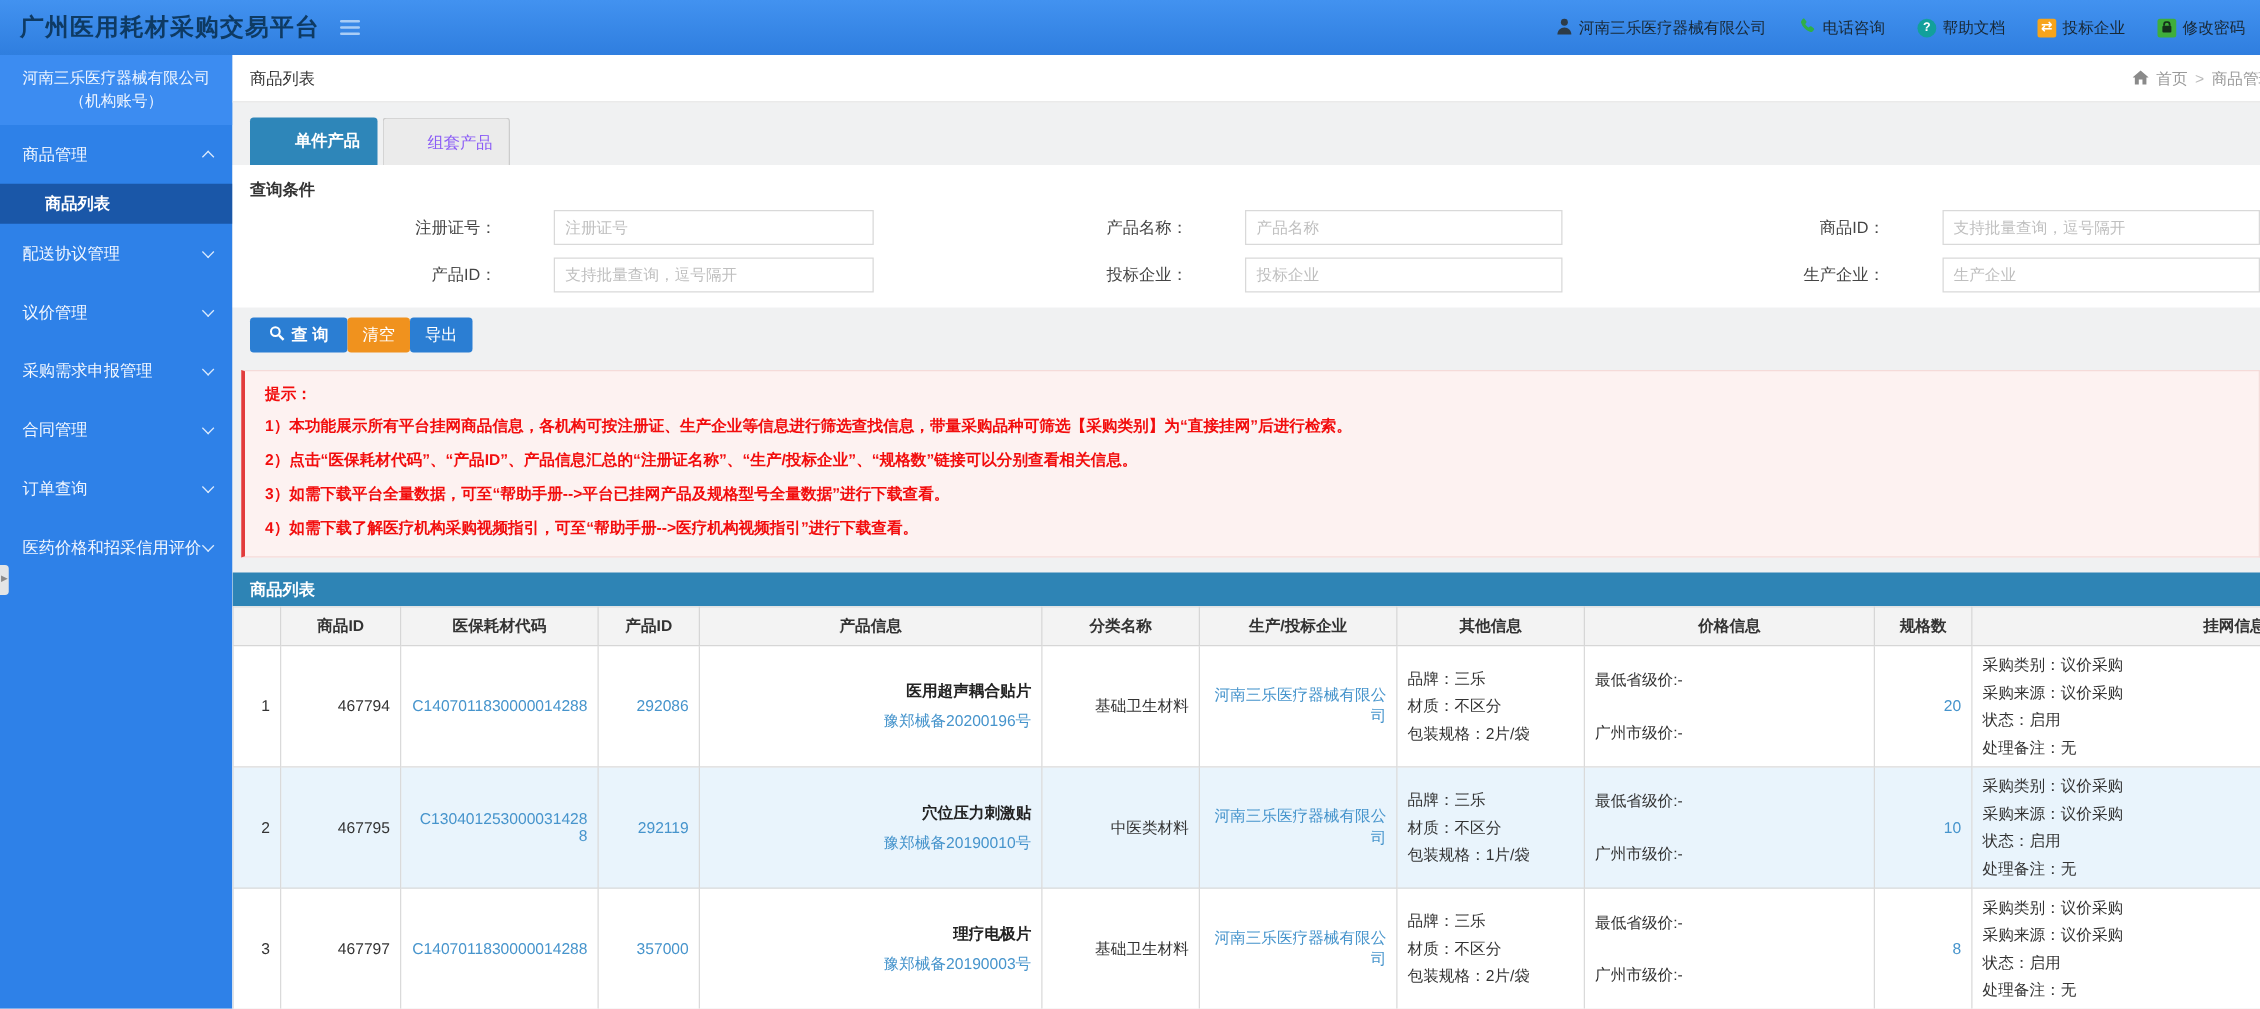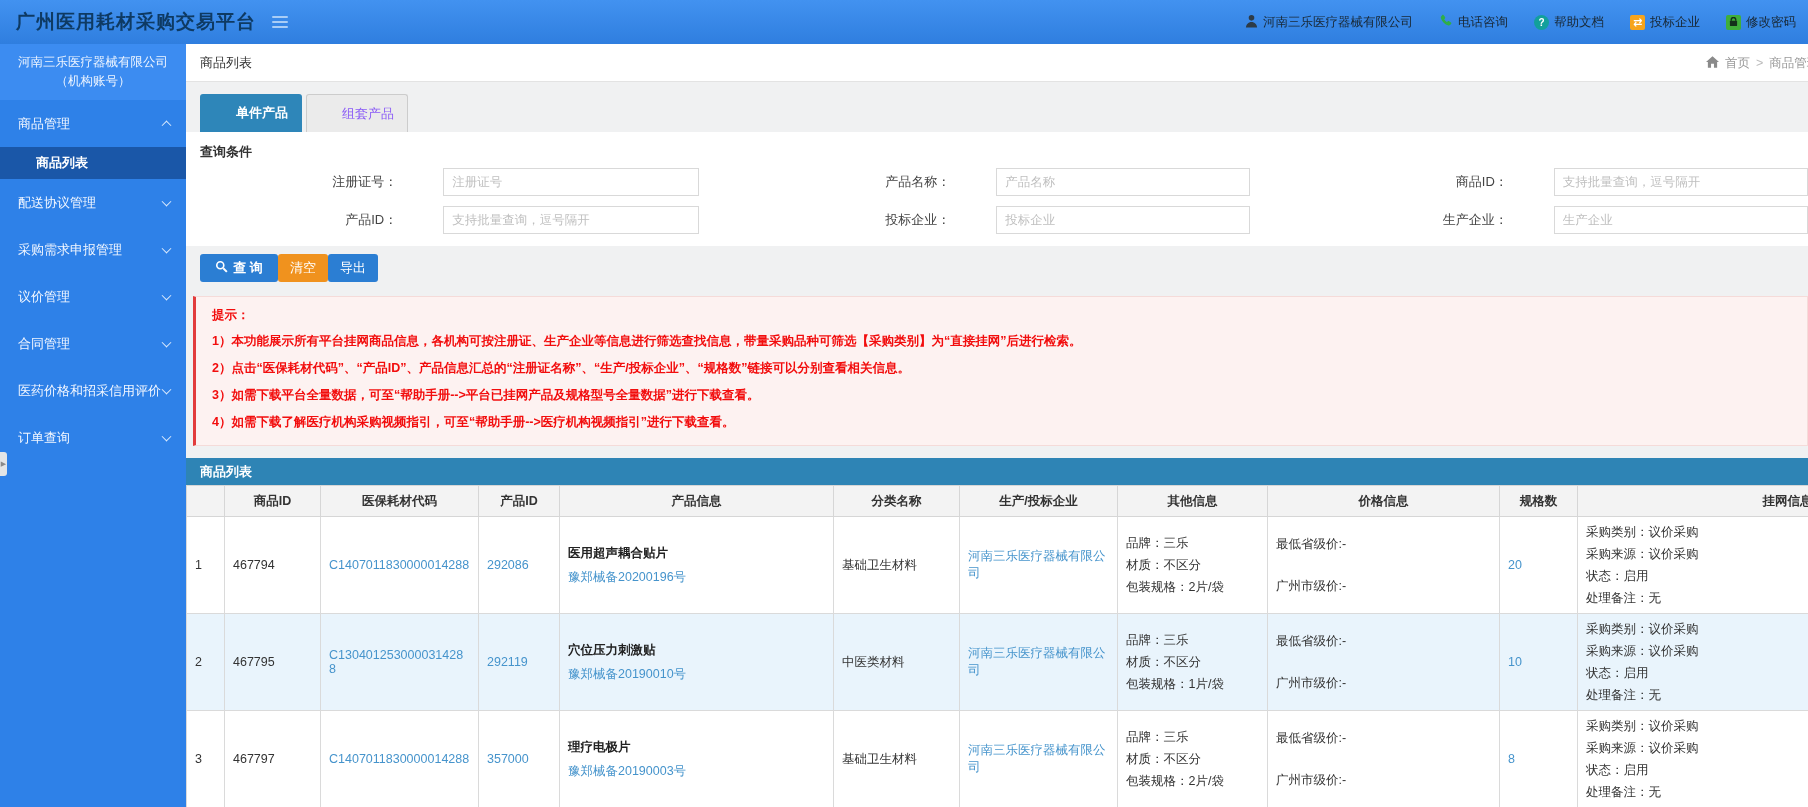--- a/index.html
+++ b/index.html
@@ -66,21 +66,21 @@
   .tips { margin:14px 0 12px 7px; background:#fdf2f1; border:1px solid #f5dbd9; border-left:3px solid #e23c3c;
     padding:5px 16px 9px; color:#f20d0d; font-size:12.5px; }
   .tips-title { font-weight:bold; line-height:26px; }
   .tips-line { line-height:27px; font-weight:bold; }
 
   .table-section { margin-top:9px; }
   .table-bar { height:27px; background:#2e84b5; color:#fff; font-weight:bold; font-size:13px; line-height:27px; padding-left:14px; }
   .table-wrap { width:1622px; overflow:hidden; background:#fff; }
   table.grid { border-collapse:collapse; table-layout:fixed; width:1811px; font-size:12.5px; color:#333; }
   table.grid th { background:#f3f3f3; border:1px solid #d6d6d6; height:31px; font-weight:bold; font-size:12.5px; }
-  table.grid td { border:1px solid #dadada; height:90px; text-align:left; vertical-align:middle; padding:4px 8px; background:#fff; }
+  table.grid td { border:1px solid #dadada; height:90px; text-align:right; vertical-align:middle; padding:4px 8px; background:#fff; }
   tr.row-alt td { background:#e9f4fc; }
   a.lnk { color:#4694cc; text-decoration:none; word-break:break-all; cursor:pointer; }
   .prod-name { font-weight:bold; color:#222; margin-bottom:7px; }
   .cell-left { text-align:left !important; }
   .info-line { line-height:22px; text-align:left; }
   .price-top { margin-bottom:20px; }
 
   .pager { height:32px; background:#f6f6f6; border:1px solid #ddd; border-top:none; margin-top:-1px;
     display:flex; align-items:center; justify-content:center; gap:9px; position:relative; }
 </style>
@@ -141,37 +141,37 @@
     <div class="menu-item">
       <span>商品管理</span>
       <span class="chev up"></span>
     </div>
     <div class="submenu-item">商品列表</div>
     <div class="menu-item">
       <span>配送协议管理</span>
       <span class="chev down"></span>
     </div>
     <div class="menu-item">
+      <span>议价管理</span>
+      <span class="chev down"></span>
+    </div>
+    <div class="menu-item">
       <span>采购需求申报管理</span>
       <span class="chev down"></span>
     </div>
     <div class="menu-item">
-      <span>议价管理</span>
-      <span class="chev down"></span>
-    </div>
-    <div class="menu-item">
       <span>合同管理</span>
       <span class="chev down"></span>
     </div>
     <div class="menu-item">
+      <span>订单查询</span>
+      <span class="chev down"></span>
+    </div>
+    <div class="menu-item">
       <span>医药价格和招采信用评价</span>
-      <span class="chev down"></span>
-    </div>
-    <div class="menu-item">
-      <span>订单查询</span>
       <span class="chev down"></span>
     </div>
   </div>
 </div>
 <div class="collapse-handle">▶</div>
 
 <div class="main">
 
   <div class="page-head">
     <div class="page-title">商品列表</div>

